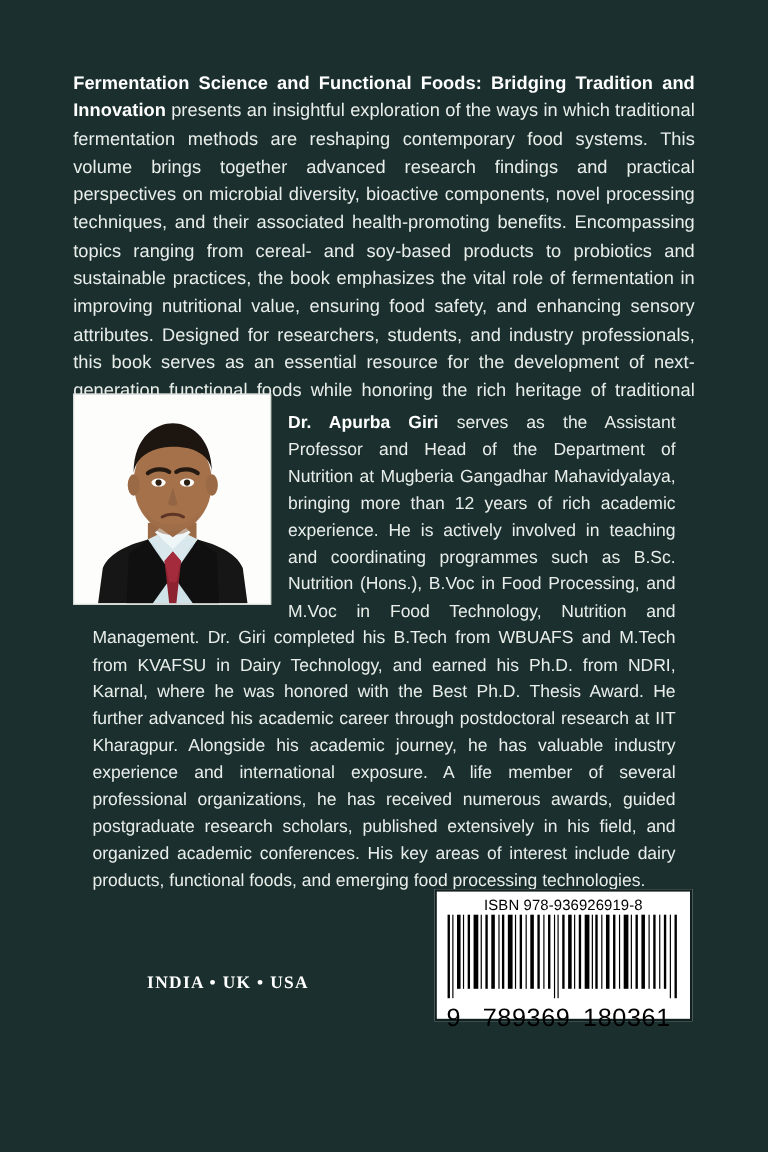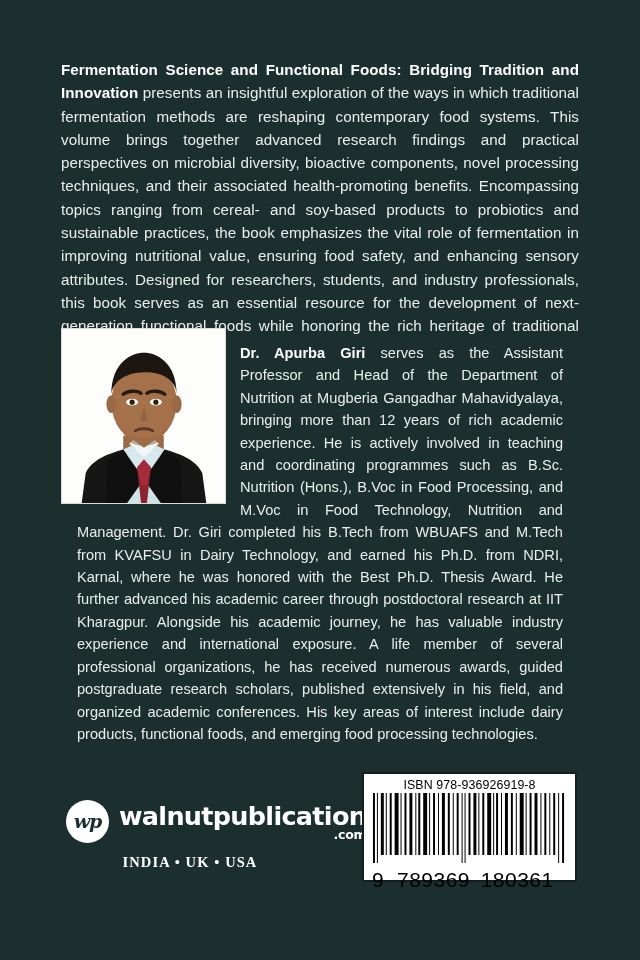--- a/index.html
+++ b/index.html
@@ -142,21 +142,21 @@
     font-weight: bold;
     font-size: 14.5px;
     color: #ffffff;
     letter-spacing: 1.1px;
   }
 
   
   .barcode-box {
     position: absolute;
     left: 362px;
-    top: 772px;
+    top: 741px;
     width: 215px;
     height: 110px;
     background: #ffffff;
     border: 2px solid #11201f;
     box-sizing: border-box;
     padding: 4px 7px 3px 7px;
   }
   .isbn-text {
     text-align: center;
     font-family: "Liberation Sans", sans-serif;
@@ -177,21 +177,21 @@
     height: 27px;
     font-family: "Liberation Sans", sans-serif;
     font-size: 21px;
     color: #000000;
     line-height: 1;
     padding: 0 1px;
   }
   .ean-digits .d-lead { flex: 0 0 auto; }
   .ean-digits .d-group {
     flex: 1 1 auto;
-    text-align: center;
+    text-align: right;
     letter-spacing: 0.5px;
   }
   .ean-digits .d-sep {
     flex: 0 0 auto;
     width: 8px;
   }
 </style>
 </head>
 <body>
 
@@ -240,29 +240,20 @@
 
         <path d="M74 103 C79 100 87 100 92 103" stroke="#5e3425" stroke-width="2.6" fill="none" stroke-linecap="round"></path>
 
         <path d="M60 96 C64 114 102 114 106 96 C104 112 96 118 83 118 C70 118 62 112 60 96 Z" fill="#9a6a46" opacity="0.55"></path>
       </svg>
     </div>
     <p class="author-text"><span class="authorname">Dr. Apurba Giri</span><span> serves as the Assistant Professor and Head of the Department of Nutrition at Mugberia Gangadhar Mahavidyalaya, bringing more than 12 years of rich academic experience. He is actively involved in teaching and coordinating programmes such as B.Sc. Nutrition (Hons.), B.Voc in Food Processing, and M.Voc in Food Technology, Nutrition and Management. Dr. Giri completed his B.Tech from WBUAFS and M.Tech from KVAFSU in Dairy Technology, and earned his Ph.D. from NDRI, Karnal, where he was honored with the Best Ph.D. Thesis Award. He further advanced his academic career through postdoctoral research at IIT Kharagpur. Alongside his academic journey, he has valuable industry experience and international exposure. A life member of several professional organizations, he has received numerous awards, guided postgraduate research scholars, published extensively in his field, and organized academic conferences. His key areas of interest include dairy products, functional foods, and emerging food processing technologies.</span></p>
   </div>
 
   <div class="publisher">
-    <div class="logo-row">
-      <div class="logo-mark">
-        <span>wp</span>
-      </div>
-      <div class="logo-word-wrap">
-        <div class="logo-word">walnutpublication</div>
-        <div class="logo-dotcom">.com</div>
-      </div>
-    </div>
     <div class="logo-countries">INDIA  •  UK  •  USA</div>
   </div>
 
   <div class="barcode-box">
     <div class="isbn-text">ISBN 978-936926919-8</div>
     <svg class="bars" viewBox="0 0 200 70" preserveAspectRatio="none">
       <g fill="#000000">
         <rect x="2" y="0" width="2" height="70"></rect>
         <rect x="6" y="0" width="1" height="70"></rect>
         <rect x="10" y="0" width="3" height="62"></rect>

